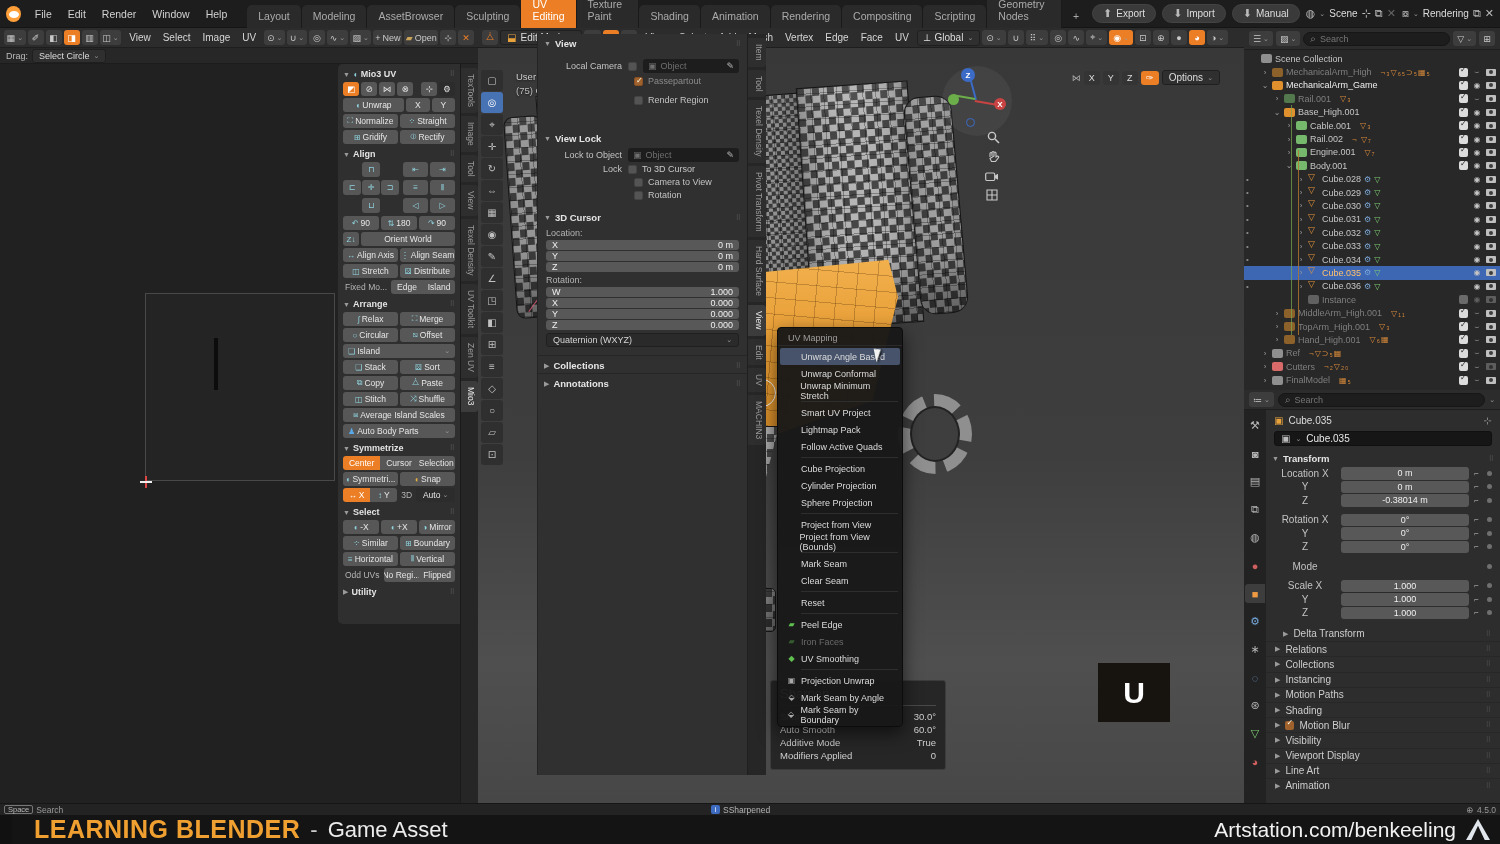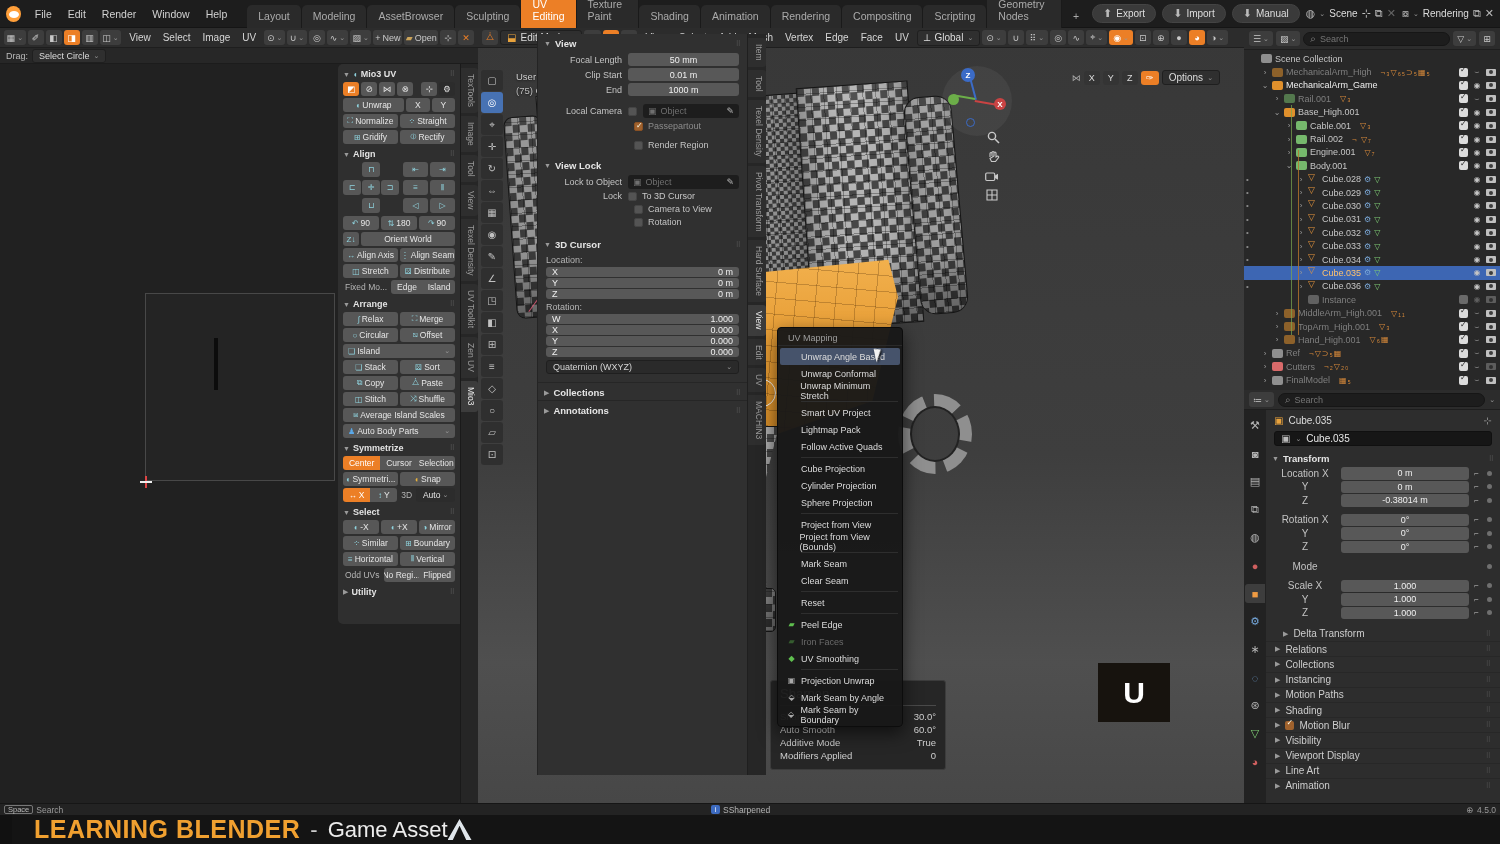--- a/index.html
+++ b/index.html
@@ -807,56 +807,39 @@
   <div id="up-arrow"></div>
   <div id="sel-circle"></div>
 </div>
 
 <div id="npanel">
   <div class="np-sec">
       <span class="chev">▼</span>
       <b>View</b>
       <span class="dots">⠿</span>
     </div>
-  <div>
-
-      <div class="fldrow">
-        <span class="lb">Focal Length</span>
-        <span class="slider">50 mm</span>
-      </div>
-
-      <div class="fldrow">
-        <span class="lb">Clip Start</span>
-        <span class="slider">0.01 m</span>
-      </div>
-
-      <div class="fldrow">
-        <span class="lb">End</span>
-        <span class="slider">1000 m</span>
-      </div>
-    </div>
   <div class="fldrow" style="margin-top:8px">
     <span class="lb">Local Camera</span>
     <span class="cbx"></span>
     <span class="objfield">
       <span>▣</span>
       <span>Object</span>
       <span class="eyed">✎</span>
     </span>
   </div>
   <div class="cbrow dim">
       <span class="cbx on"></span>
       <span>Passepartout</span>
     </div>
   <div class="cbrow" style="margin-top:9px">
       <span class="cbx"></span>
       <span>Render Region</span>
     </div>
 
-  <div class="np-sec" style="margin-top:6px">
+  <div class="np-sec" style="margin-top:24px">
       <span class="chev">▼</span>
       <b>View Lock</b>
     </div>
   <div class="fldrow">
     <span class="lb">Lock to Object</span>
     <span class="objfield">
       <span>▣</span>
       <span>Object</span>
       <span class="eyed">✎</span>
     </span>
@@ -1775,14 +1758,15 @@
   <span id="sb-right">
     <span>⊕</span>
     <span>4.5.0</span>
   </span>
 </div>
 
 <div id="banner">
   <span class="t1">LEARNING BLENDER</span>
   <span class="dash">-</span>
   <span class="t2">Game Asset</span>
+  <span class="credit">Artstation.com/benkeeling</span>
   <span class="aslogo"></span>
 </div>
 
 </body></html>

